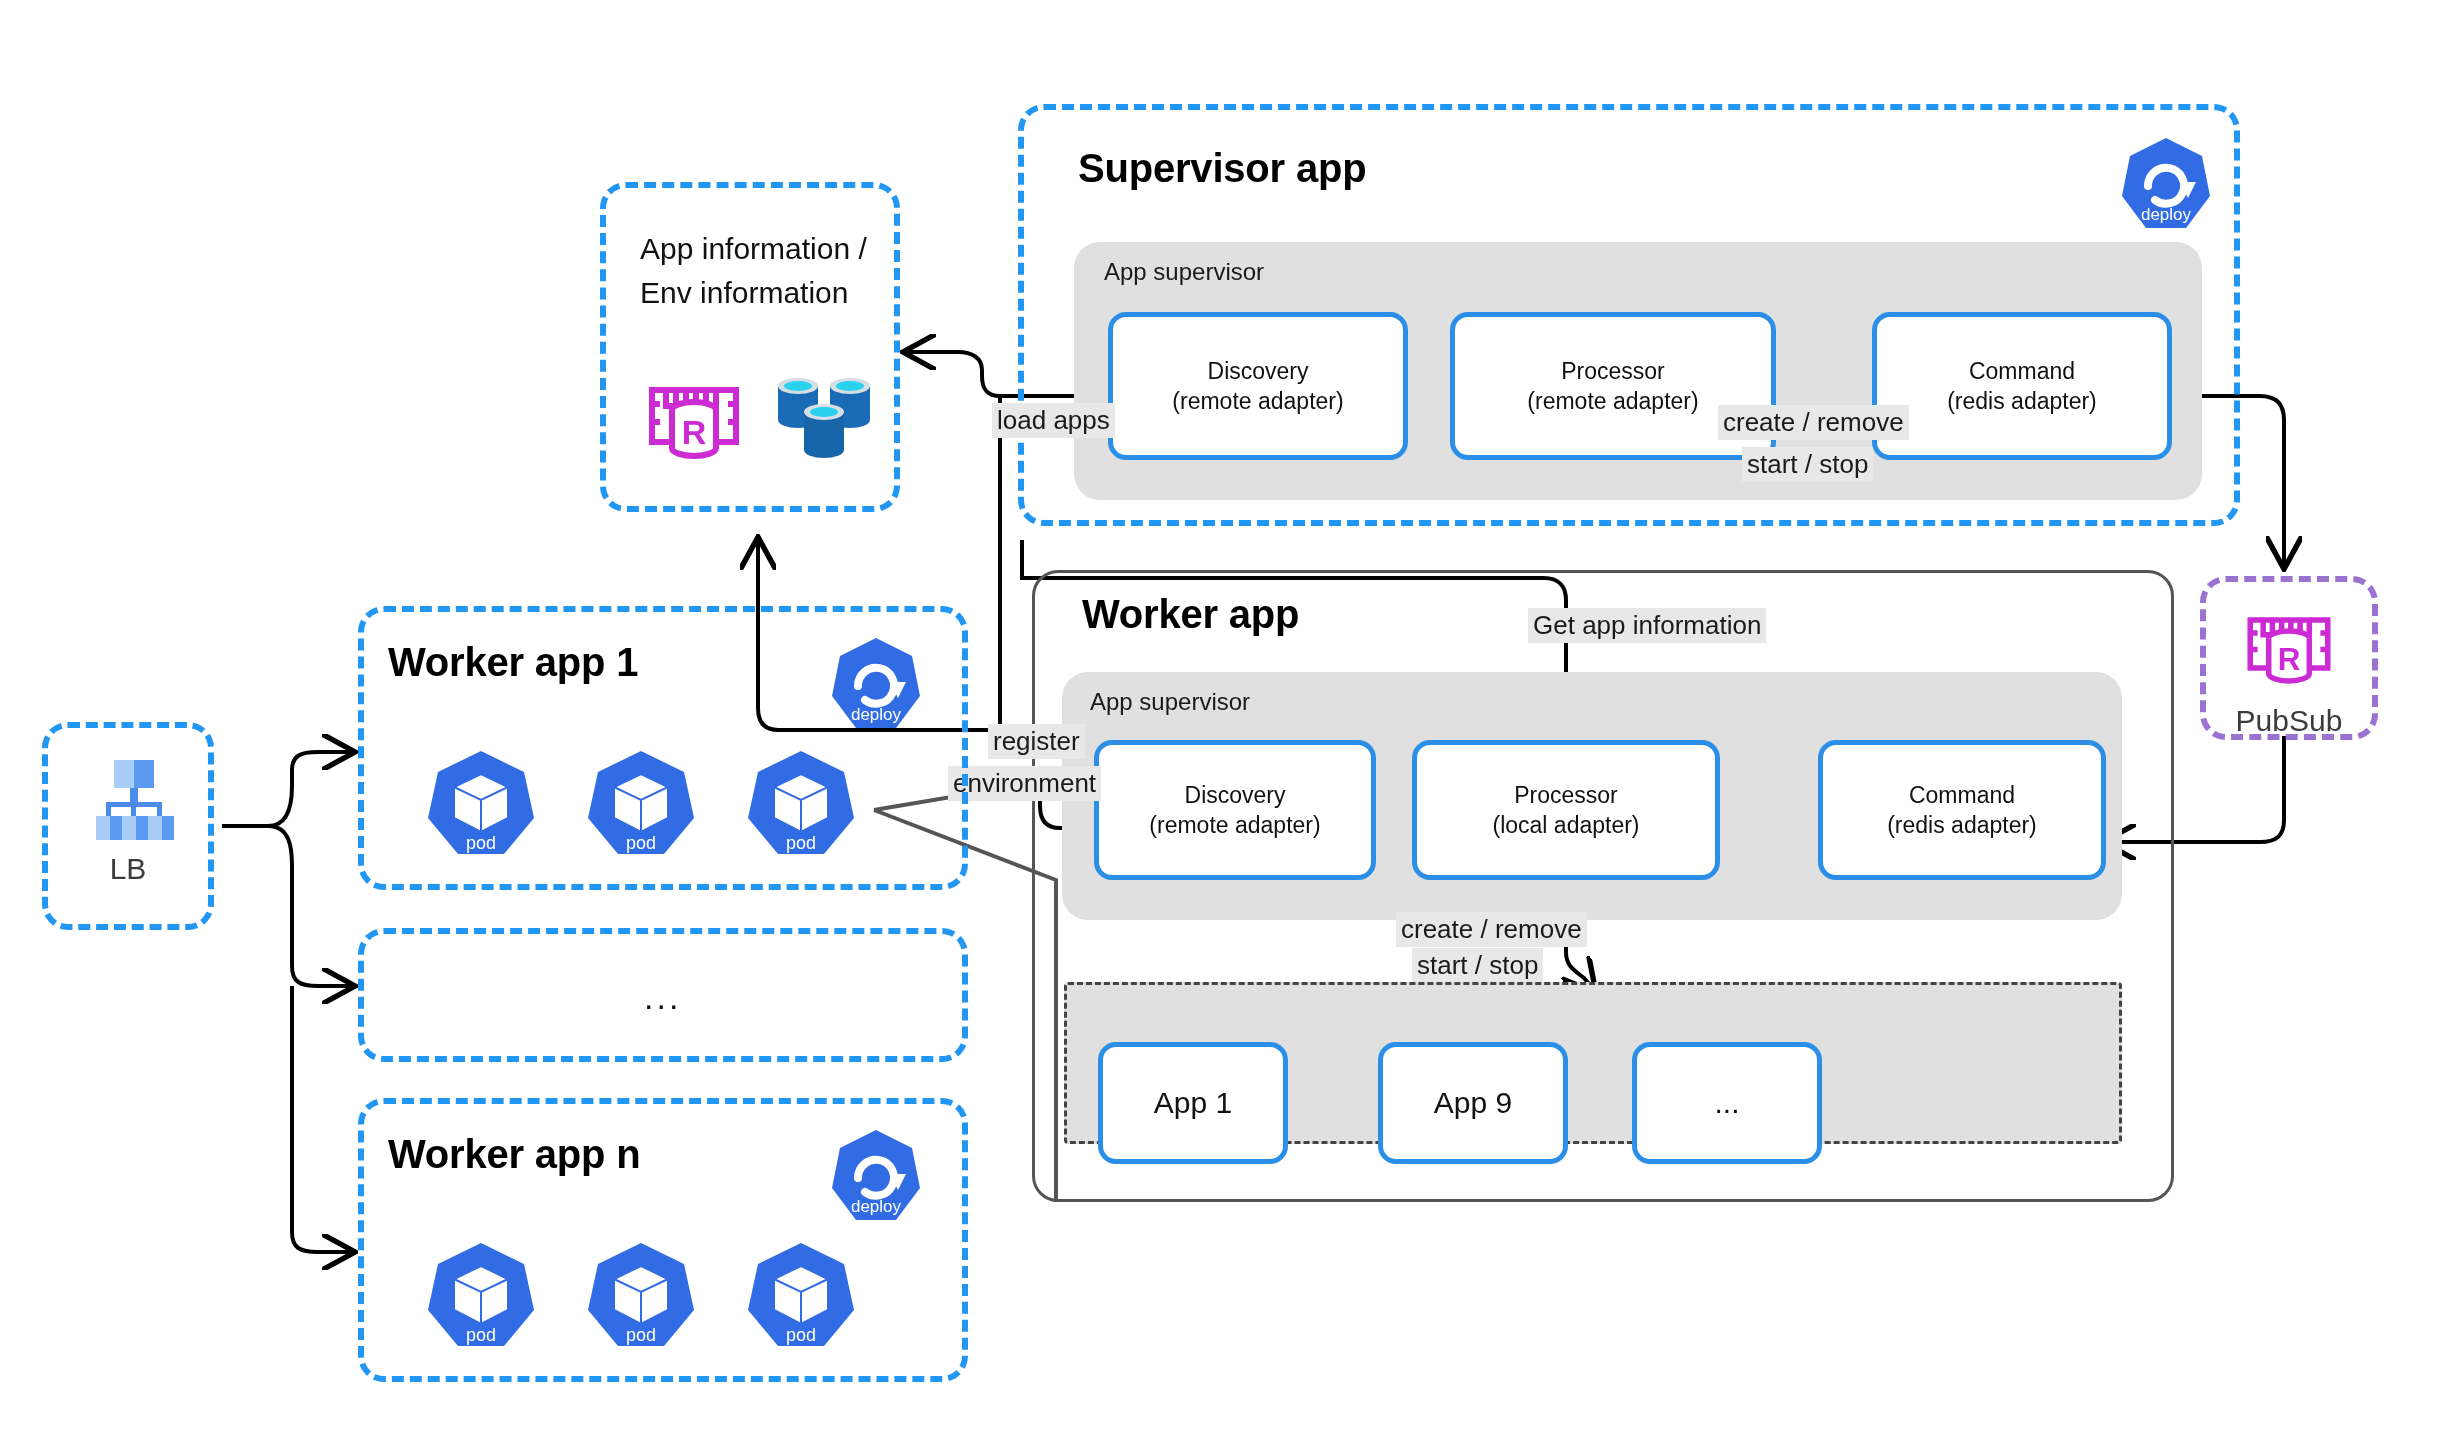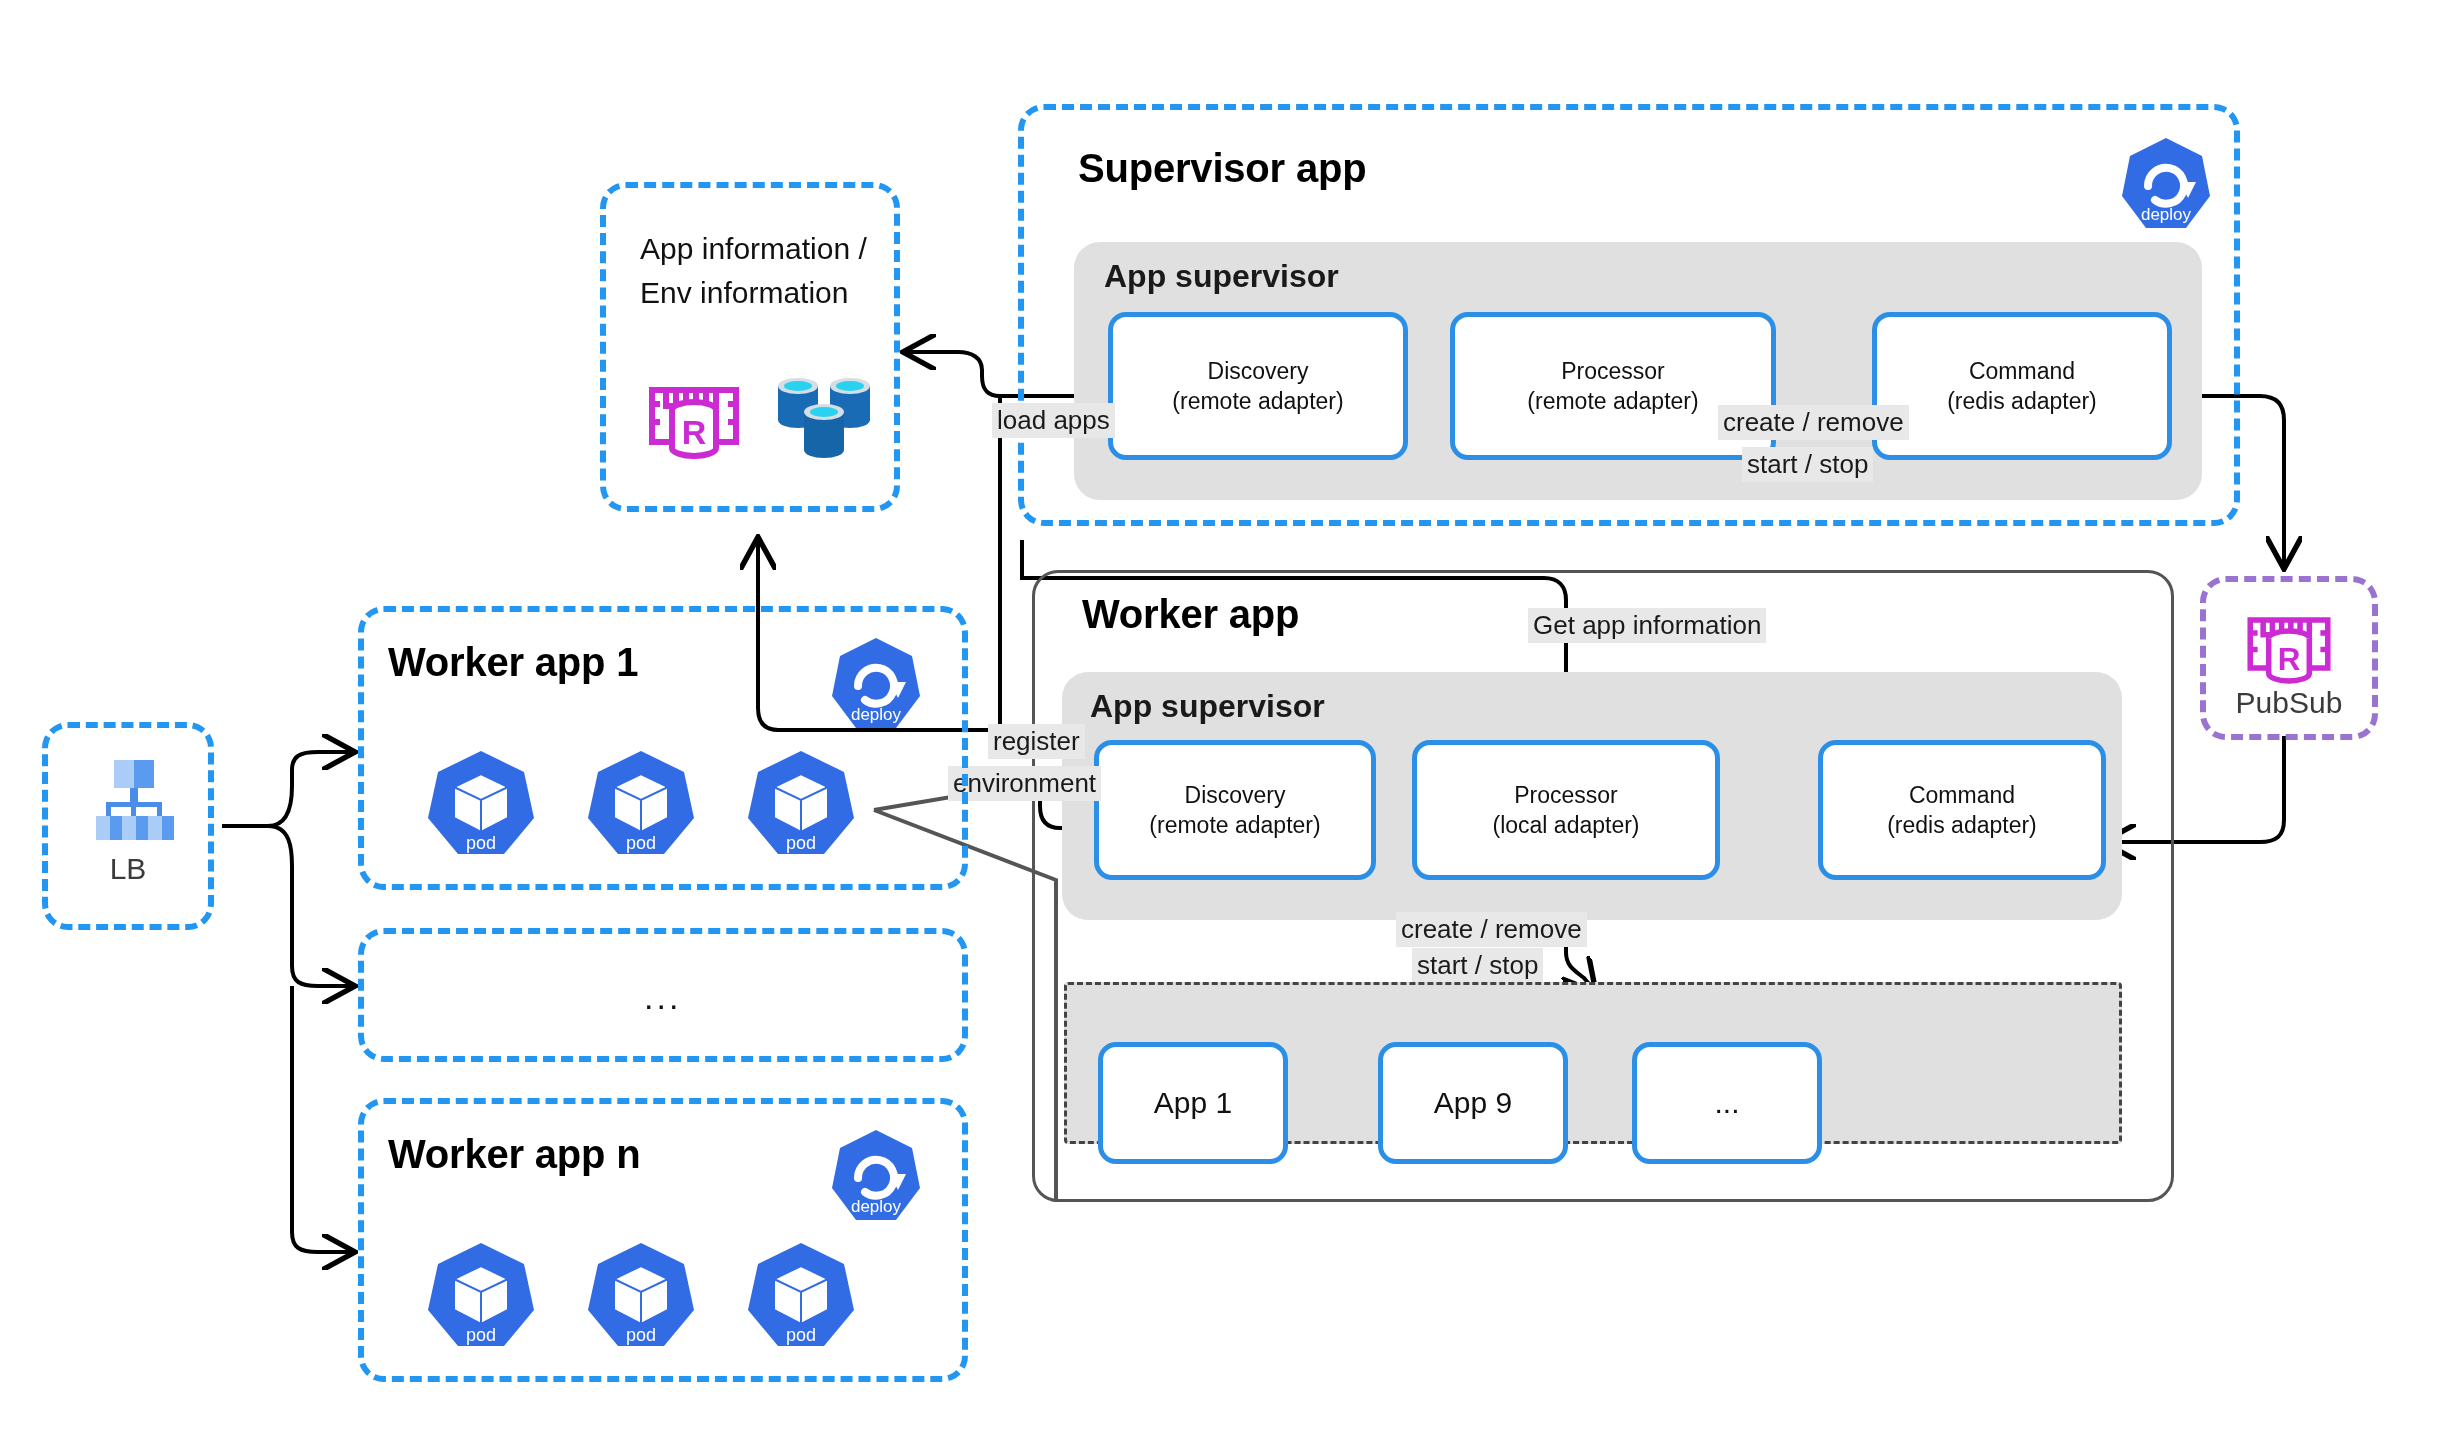--- a/index.html
+++ b/index.html
@@ -44,22 +44,22 @@
   }
 
   
   .big-title{
     font-size:40px;
     font-weight:bold;
     letter-spacing:-0.2px;
     white-space:nowrap;
   }
   .panel-title{
-    font-size:32px;
-    font-weight:bold;
+    font-size:24px;
+    font-weight:normal;
     color:#1a1a1a;
     white-space:nowrap;
   }
 
   
   .comp-box{
     border:5px solid #2b8fe8;
     border-radius:18px;
     background:#ffffff;
     display:flex;
@@ -336,21 +336,21 @@
           <path d="M64 26 v16 h10 v-16"></path>
           <path d="M10 40 h8 M10 58 h8 M86 40 h8 M86 58 h8"></path>
         </g>
         <g fill="#ffffff" stroke="#cc2bd4" stroke-width="6">
           <ellipse cx="52" cy="46" rx="22" ry="8"></ellipse>
           <path d="M30 46 v38 a22 8 0 0 0 44 0 v-38"></path>
         </g>
         <text x="52" y="80" font-family="Liberation Sans, sans-serif" font-size="34" font-weight="600" fill="#cc2bd4" text-anchor="middle">R</text>
       </svg>
     </div>
-    <div class="abs caption" style="left:0;top:104px;width:166px;">PubSub</div>
+    <div class="abs caption" style="left:0;top:122px;width:166px;">PubSub</div>
   </div>
 
   <div class="abs dashed-blue" style="left:358px;top:606px;width:610px;height:284px;"></div>
   <div class="abs big-title" style="left:388px;top:640px;">Worker app 1</div>
   <div class="abs" style="left:828px;top:636px;width:96px;height:96px;">
     <svg class="icon" viewBox="0 0 96 96" width="96" height="96">
       <polygon points="48,2 84,20 92,60 68,92 28,92 4,60 12,20" fill="#326ce5"></polygon>
       <g fill="none" stroke="#ffffff" stroke-width="8" stroke-linecap="round">
         <path d="M30 50 a18 18 0 1 1 7 14"></path>
       </g>

